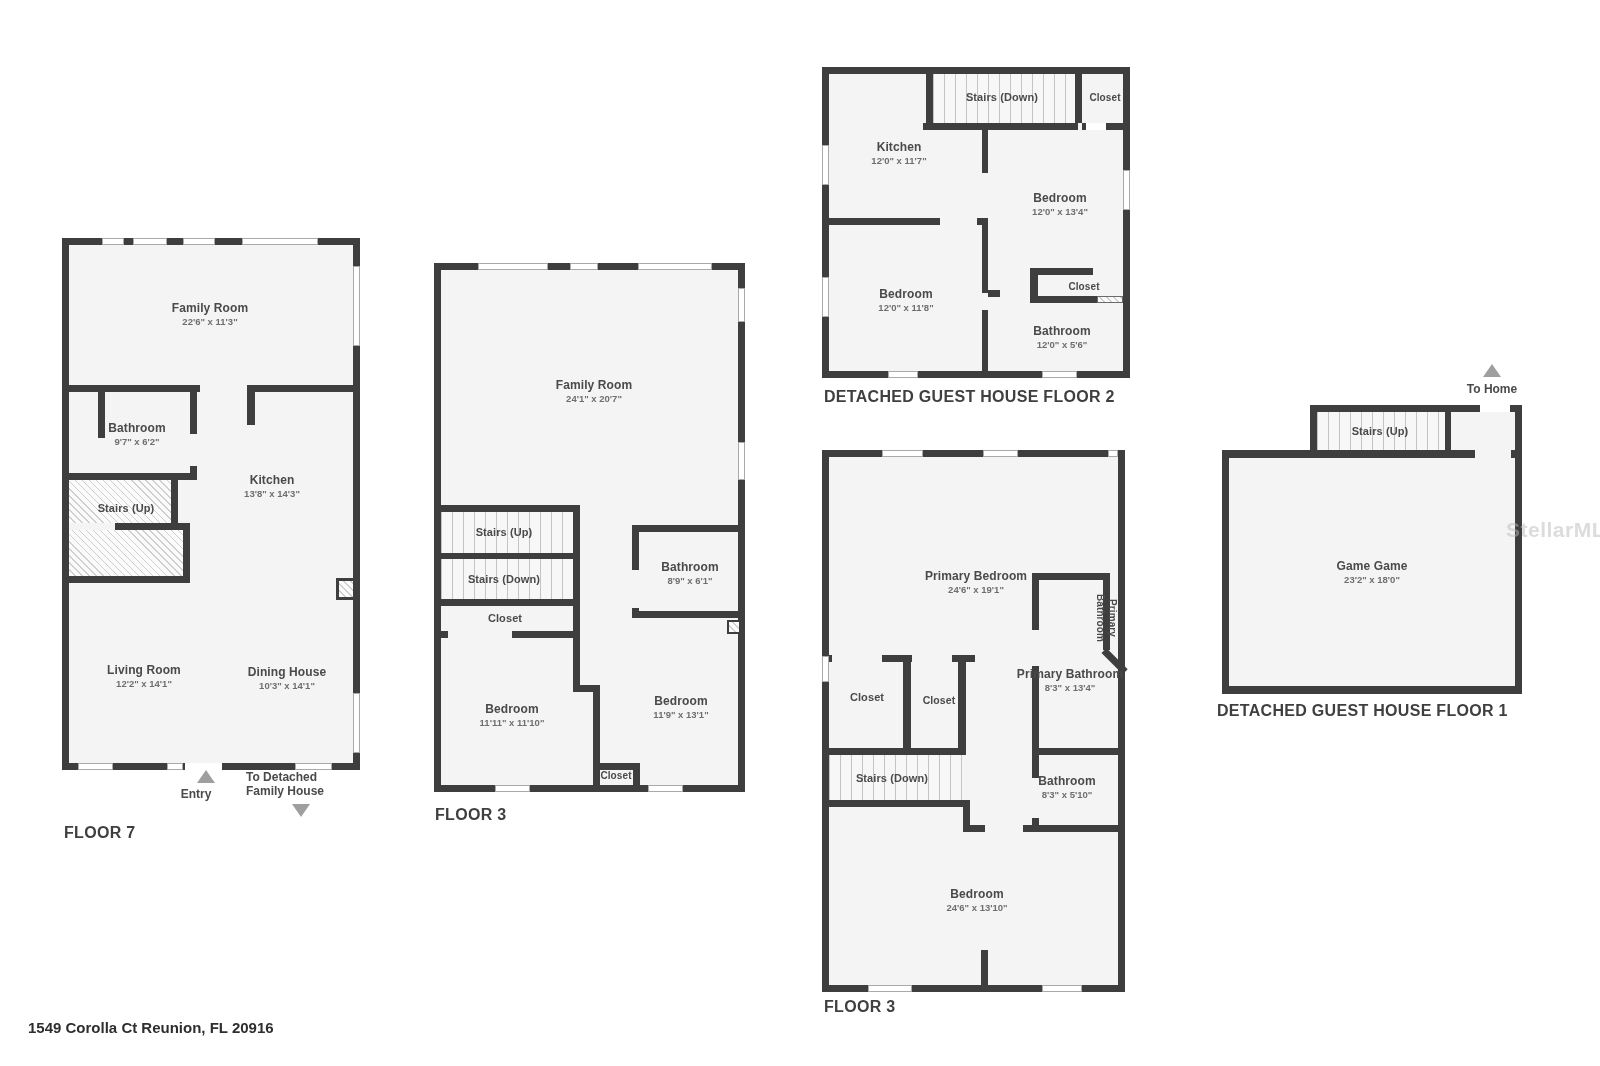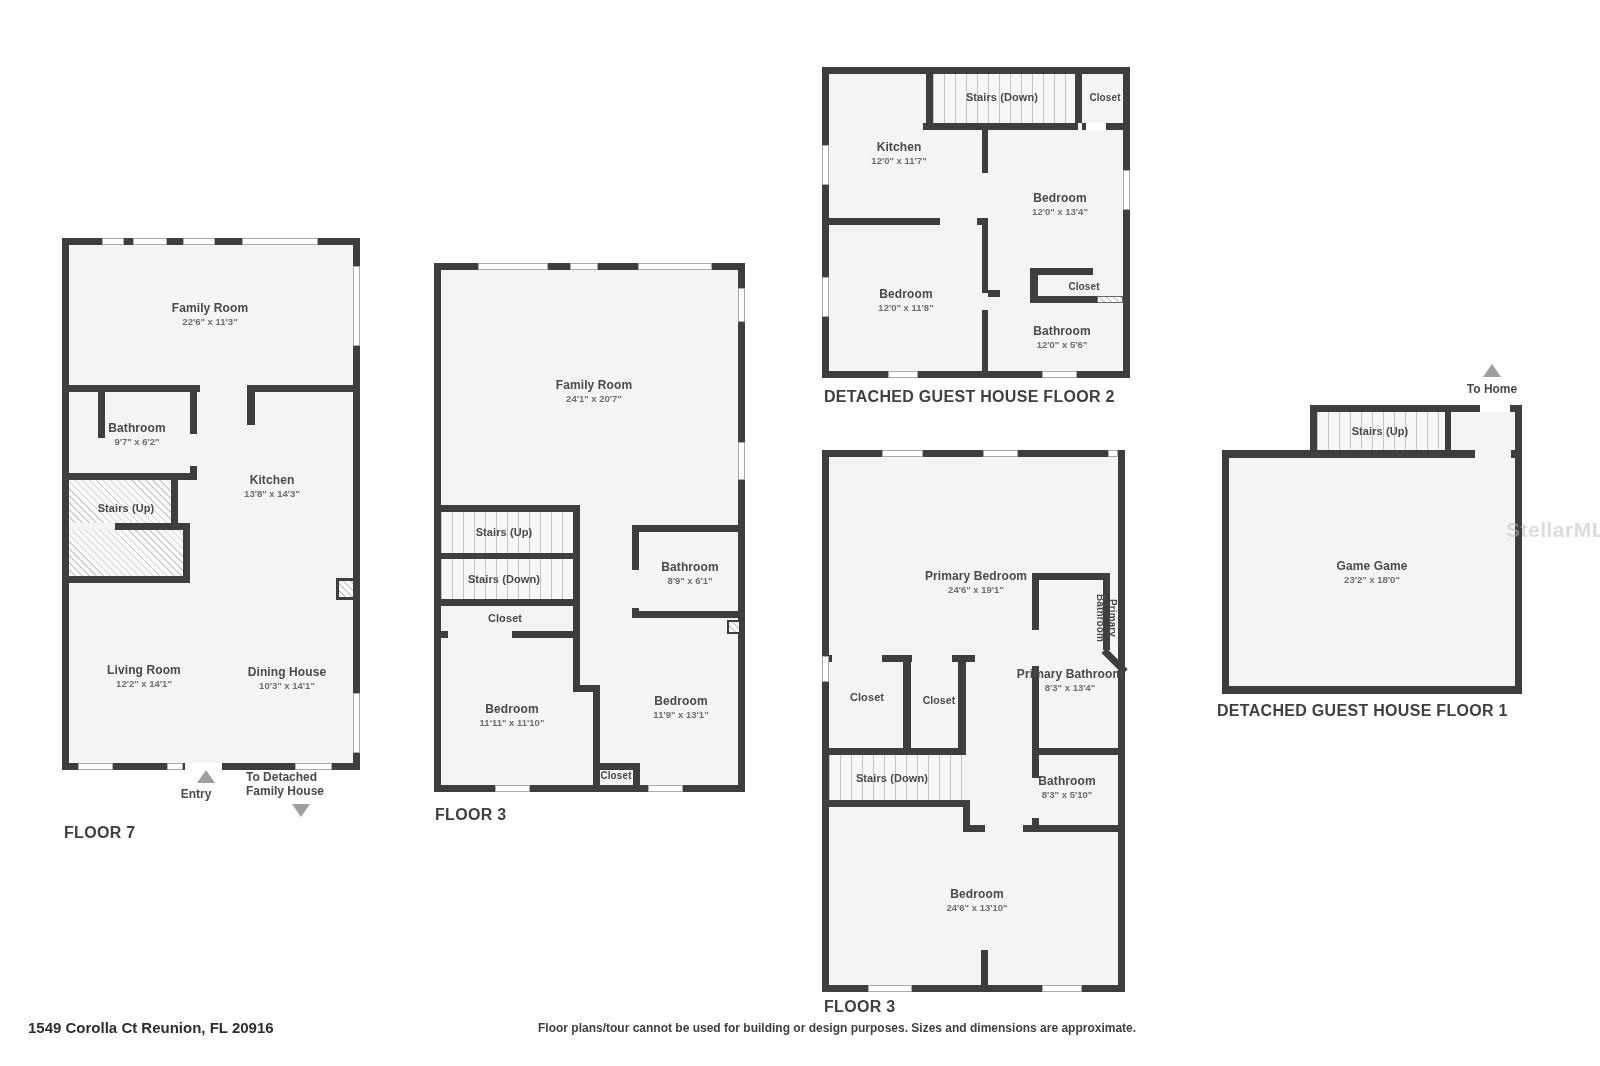--- a/index.html
+++ b/index.html
@@ -305,15 +305,14 @@
       <div class="rd">23'2" x 18'0"</div>
     </div>
   </div>
   <div class="tri-up" style="left:1492px;top:364px"></div>
   <div class="ann" style="left:1492px;top:382px">To Home</div>
   <div class="plan-title" style="left:1217px;top:702px">DETACHED GUEST HOUSE FLOOR 1</div>
 
   <div class="watermark" style="left:1506px;top:518px">StellarMLS</div>
 
   <div class="footer-address" style="left:28px;top:1019px">1549 Corolla Ct Reunion, FL 20916</div>
-  <div class="footer-disclaimer" style="left:538px;top:1021px">Floor plans/tour cannot be used for building or design purposes. Sizes and dimensions are approximate.</div>
 
 </div>
 
 </body></html>

